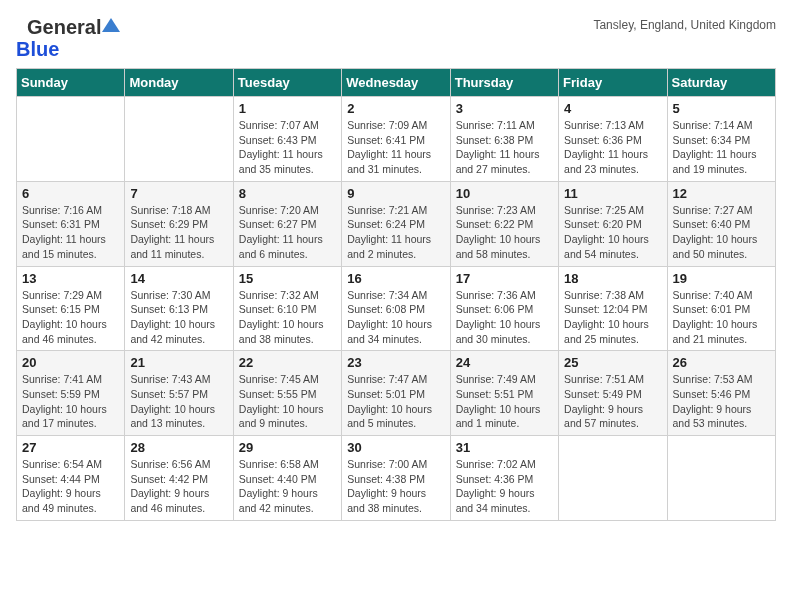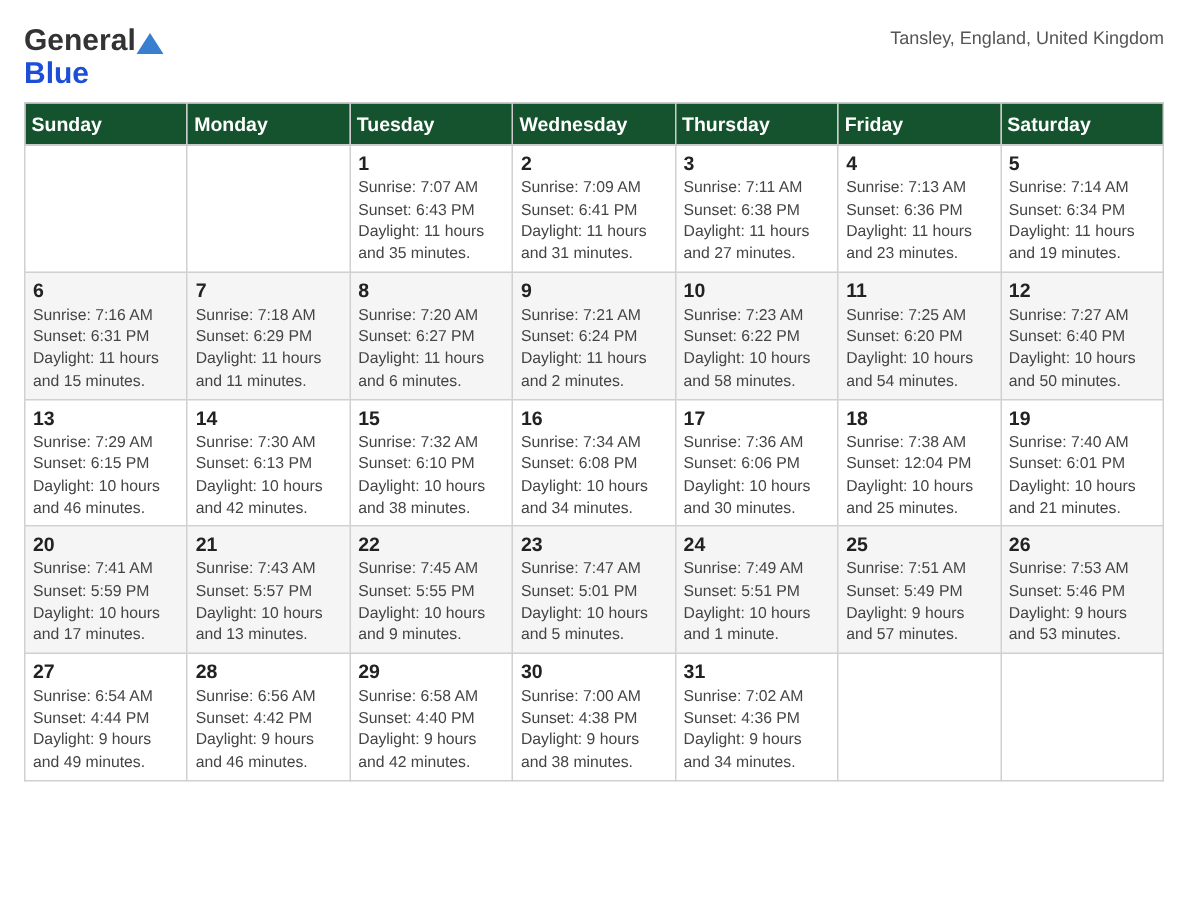--- a/index.html
+++ b/index.html
@@ -45,21 +45,21 @@
       font-size: 12px;
       color: #555;
       margin-top: 2px;
     }
     .calendar-table {
       width: 100%;
       border-collapse: collapse;
       font-size: 11px;
     }
     .calendar-table th {
-      background-color: #14532d;
+      background-color: #0f766e;
       color: #fff;
       padding: 6px 4px;
       text-align: left;
       font-size: 13px;
       font-weight: bold;
       border: 1px solid #ccc;
     }
     .calendar-table td {
       border: 1px solid #d0d0d0;
       vertical-align: top;
@@ -85,21 +85,21 @@
     }
     .empty-cell {
       background: #fff !important;
     }
   </style>
 </head>
 <body>
 
 <div class="header-area">
   <div class="logo">
-    <div style="display:flex;align-items:flex-end;">
+    <div style="display:flex;align-items:flex-start;margin-left:11px;">
       <span class="logo-general">General</span>
       <svg width="18" height="18" viewBox="0 0 18 18" style="margin:0 1px;">
         <polygon points="9,2 18,16 0,16" fill="#3a7ecf"></polygon>
       </svg>
     </div>
     <span class="logo-blue">Blue</span>
   </div>
   <div class="title-area">
     <div class="location-title">Tansley, England, United Kingdom</div>
   </div>

